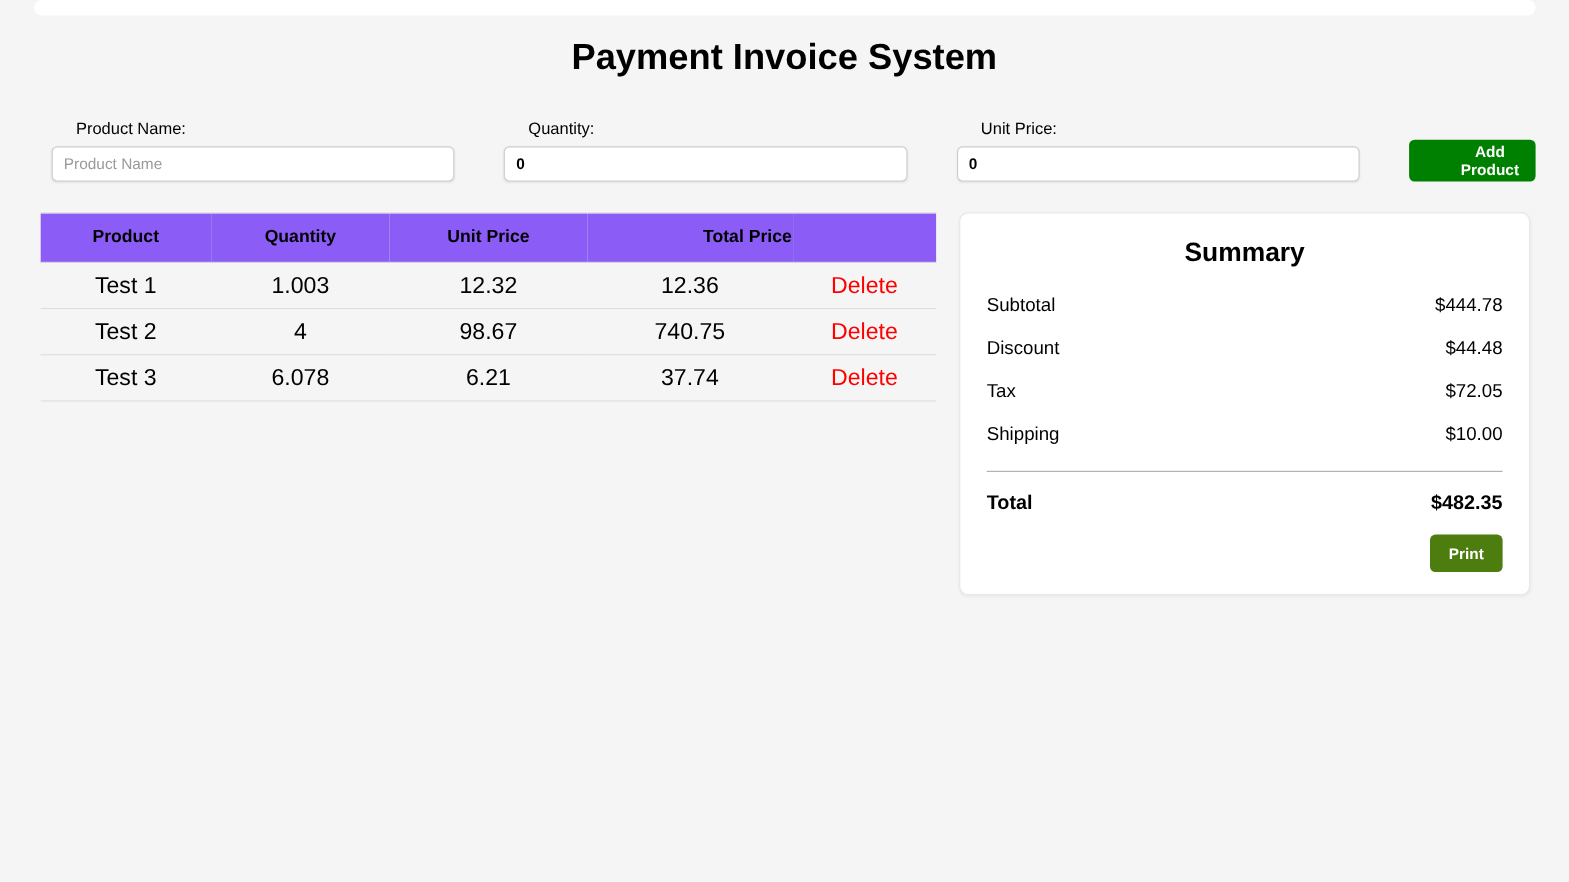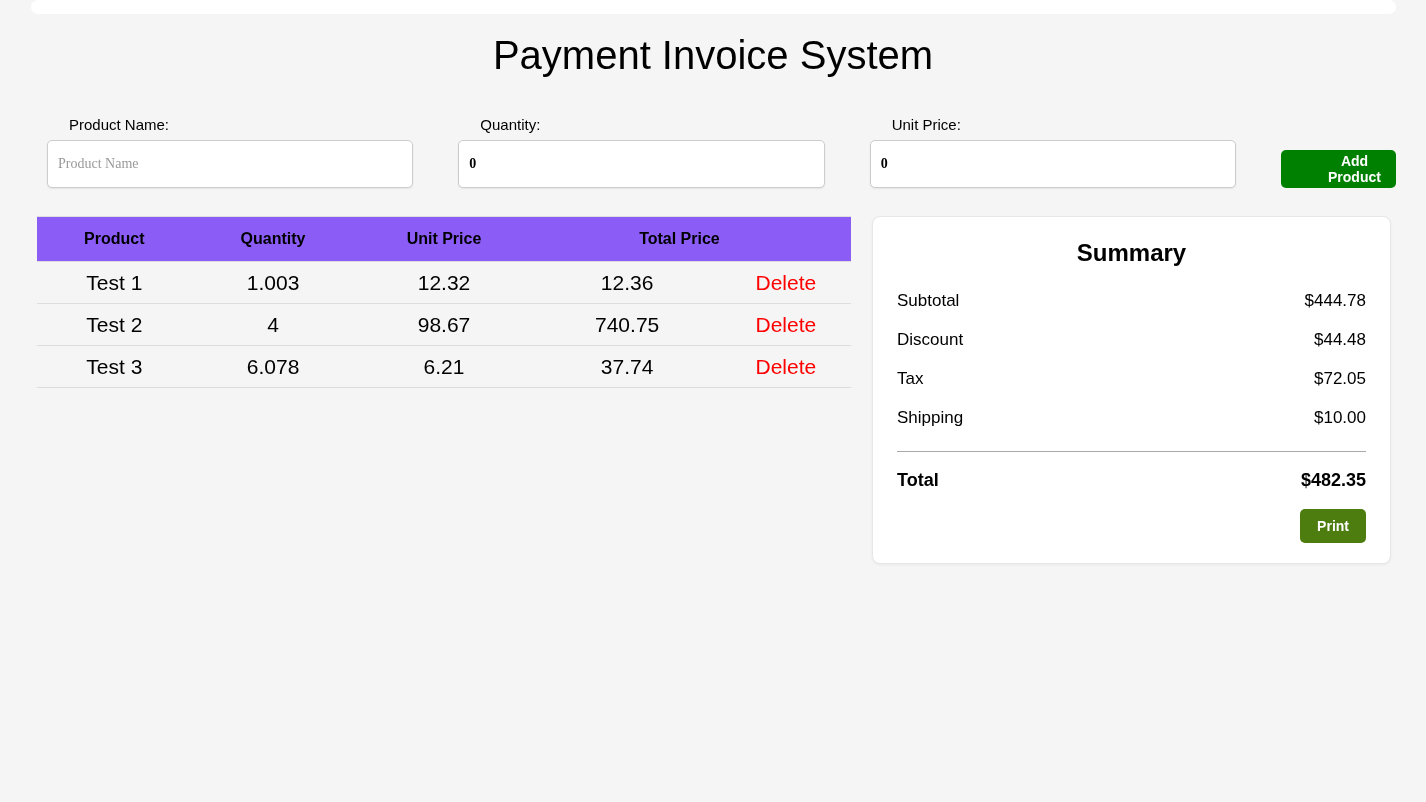--- a/index.html
+++ b/index.html
@@ -12,34 +12,34 @@
     position: relative;
     overflow: hidden;
   }
   .top-strip {
     position: absolute; top: 0; left: 31px; right: 30px; height: 14px;
     background: #ffffff; border-radius: 8px;
   }
   .content { position: relative; padding: 0 30px; }
   .page-title {
     margin: 0; padding-top: 33px;
-    text-align: center; font-size: 40px; font-weight: normal;
+    text-align: center; font-size: 33px; font-weight: bold;
   }
   
   .form-row {
     display: flex; align-items: flex-end;
     margin-top: 38px; padding-left: 17px; gap: 45px;
   }
   .field { flex: 1 1 0; display: flex; flex-direction: column; }
   .field label { font-size: 15px; margin-bottom: 7px; margin-left: 22px; }
   .field input {
-    height: 48px; border: 1px solid #ccc; border-radius: 5px;
+    height: 32px; border: 1px solid #ccc; border-radius: 5px;
     padding: 0 10px; font-size: 14px; font-weight: 600;
     background: #fff; color: #000;
-    font-family: Liberation Serif, serif;
+    font-family: Liberation Sans, sans-serif;
     box-shadow: 0 1px 2px rgba(0,0,0,0.07);
     width: 100%;
   }
   .field input::placeholder { color: #9a9a9a; font-weight: 400; }
   .add-btn {
     flex: 0 0 auto; width: 115px; height: 38px;
     background: #008000; color: #fff;
     border: none; border-radius: 5px;
     font-size: 14px; font-weight: bold; cursor: pointer;
     font-family: "Liberation Sans", sans-serif;

